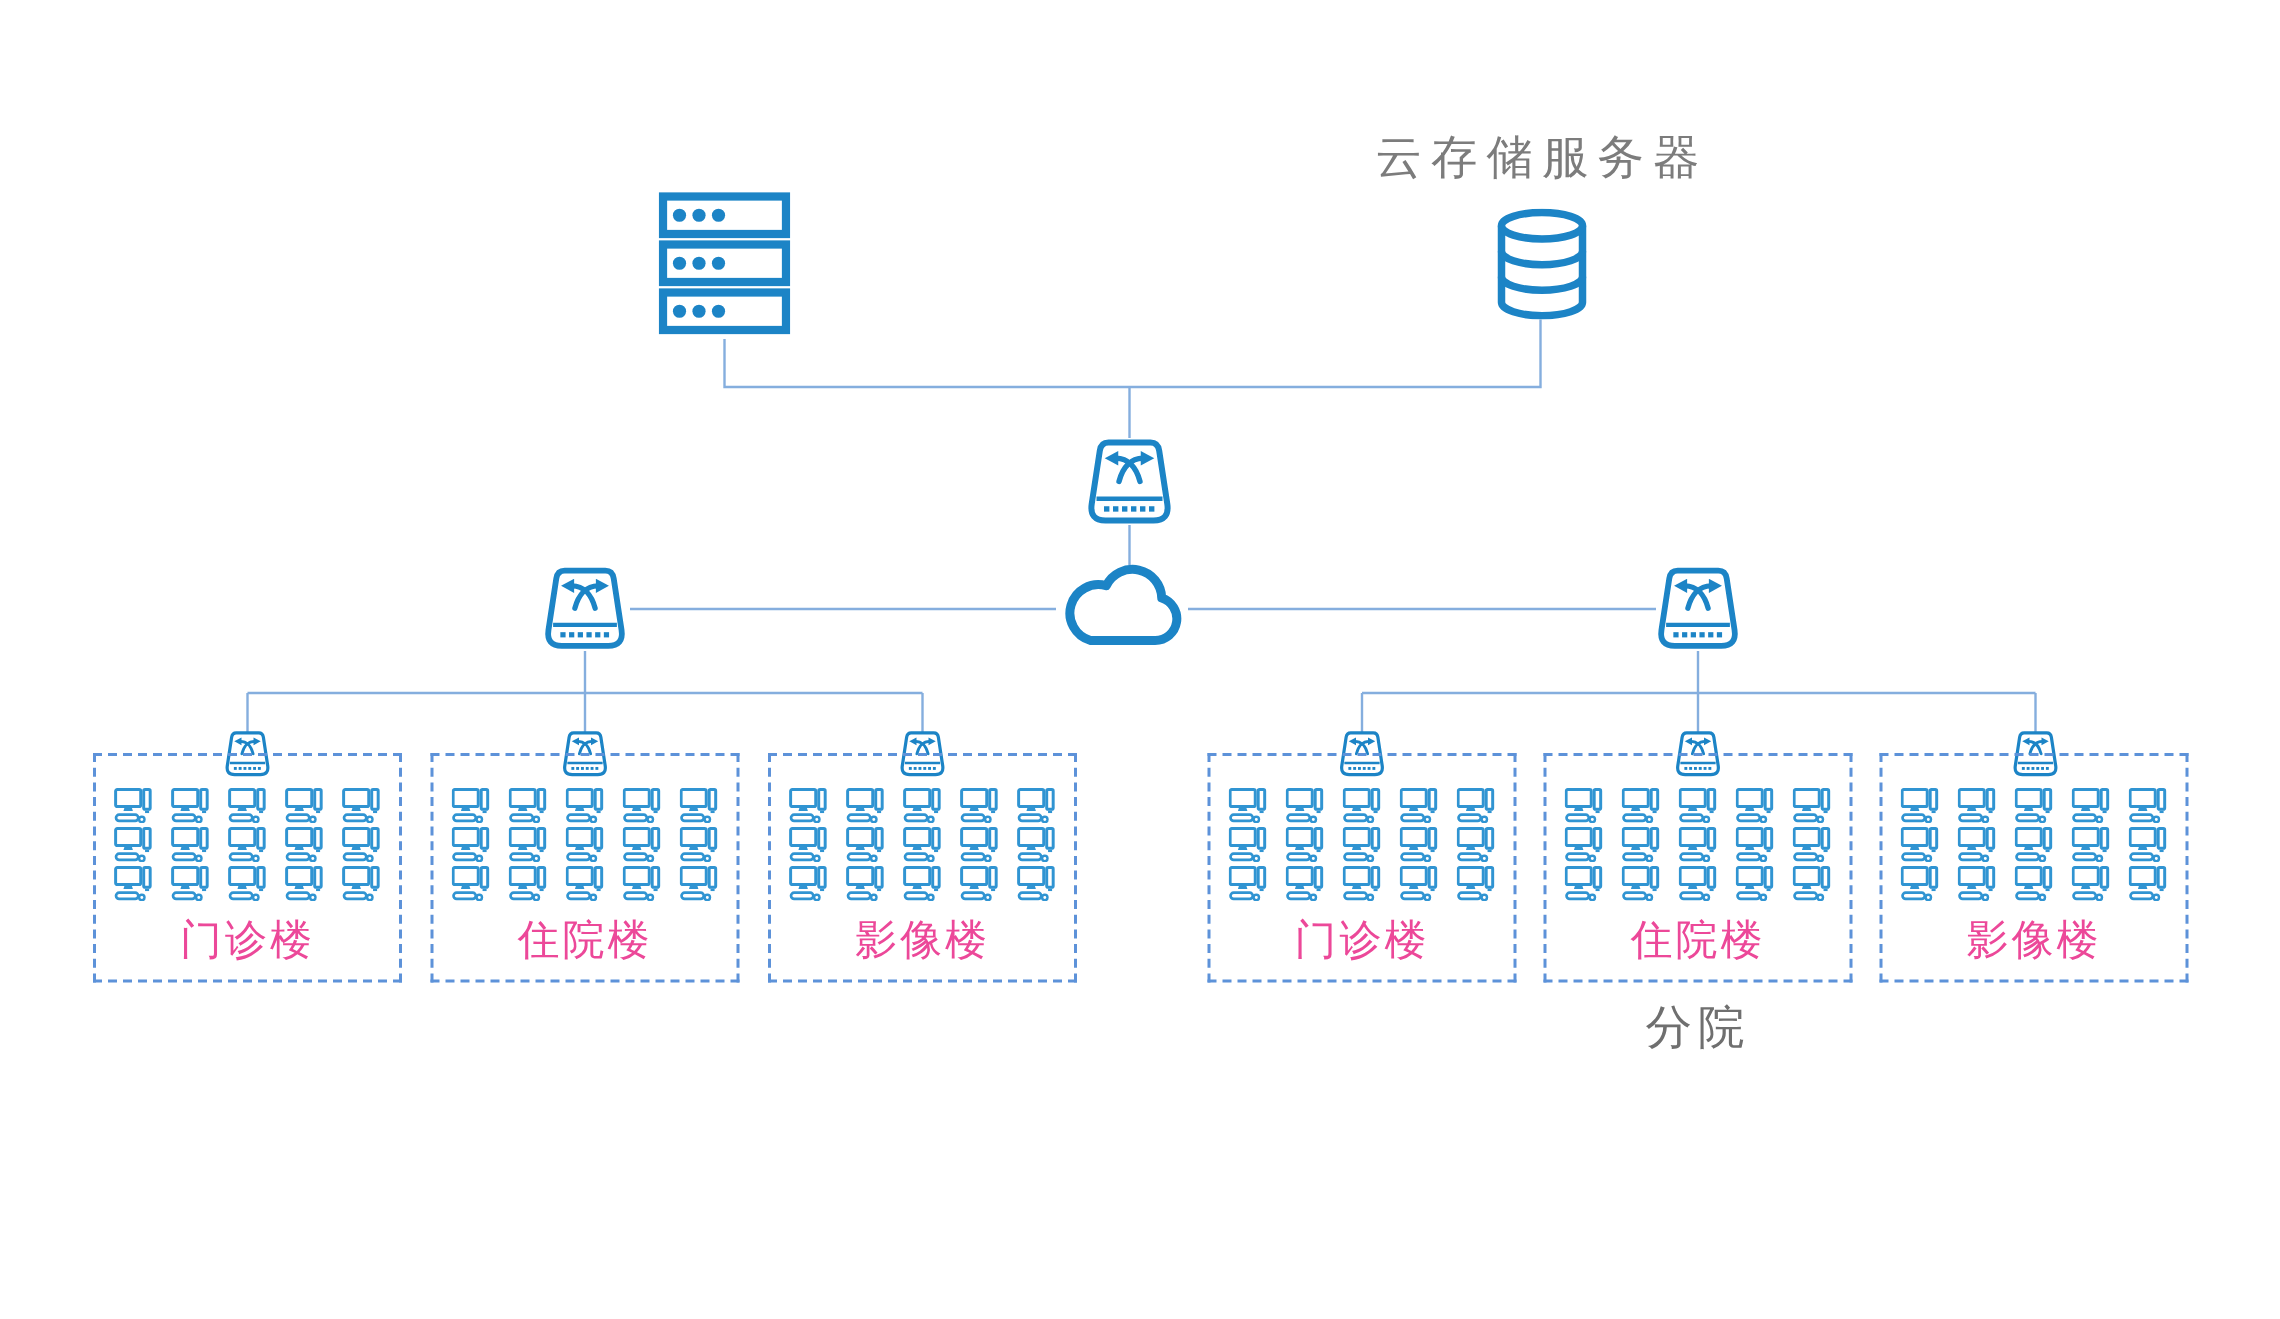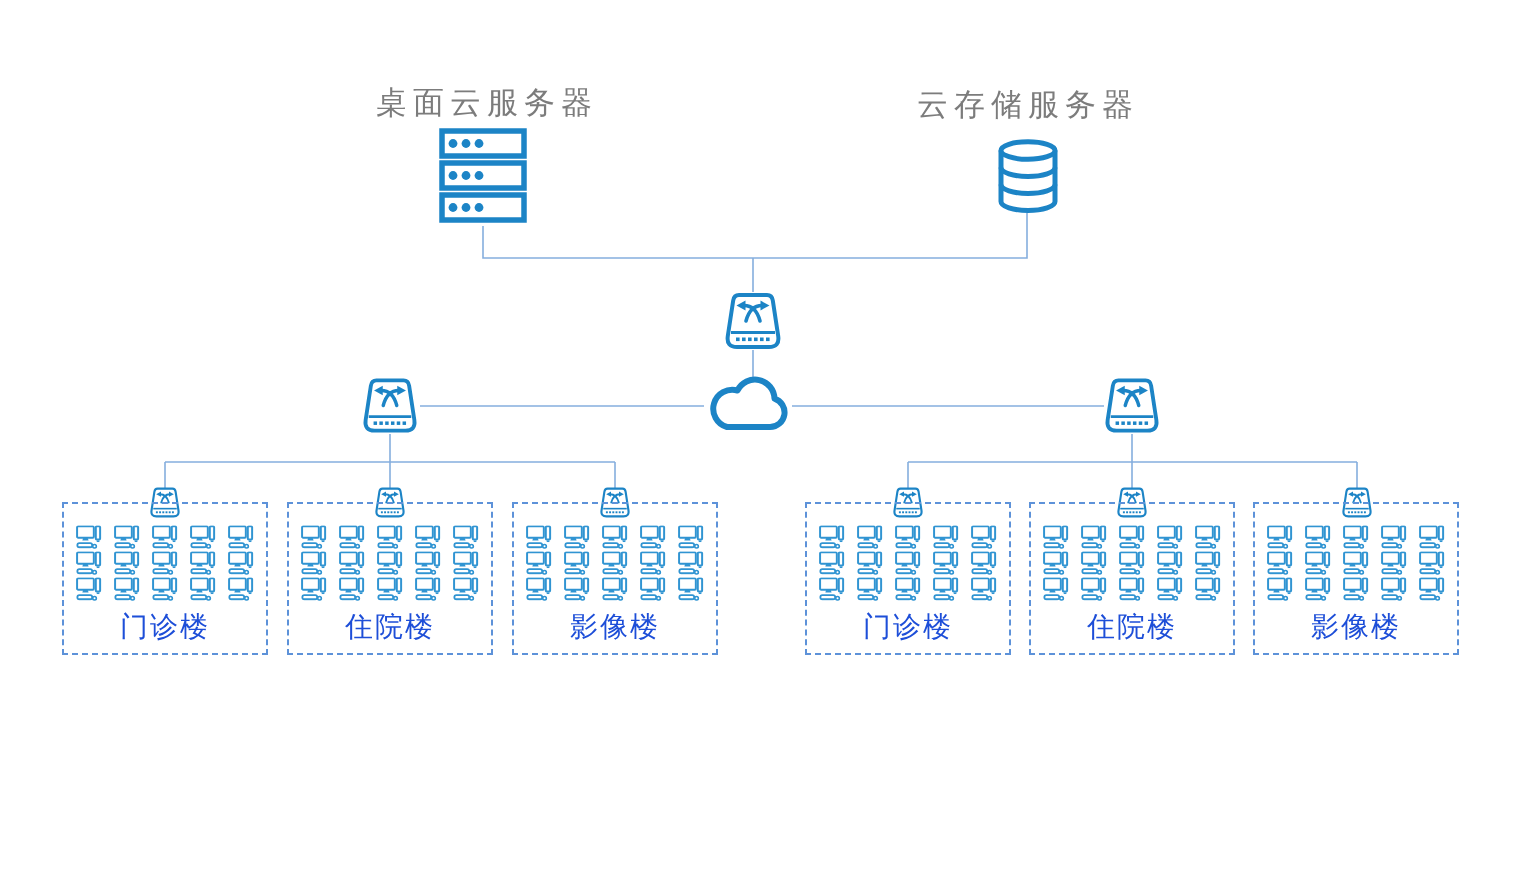--- a/index.html
+++ b/index.html
@@ -16,21 +16,21 @@
     position:absolute;top:502px;width:206px;height:153px;box-sizing:border-box;
     border:2px dashed #5d92d9;background:#ffffff00;
   }
   .computers{
     display:grid;grid-template-columns:repeat(5,27px);
     gap:2px 11px;justify-content:center;padding-top:21px;
   }
   .computers svg.pc{width:27px;height:24px;display:block;}
   .bname{
     position:absolute;bottom:7px;left:0;width:100%;text-align:center;
-    font-size:28px;letter-spacing:2px;color:#1d4ed8;
+    font-size:28px;letter-spacing:2px;color:#ec4899;
   }
   .campus-label{
     position:absolute;top:664px;text-align:center;font-size:31px;
     letter-spacing:4px;color:#6f6f6f;
   }
   #connectors{position:absolute;left:0;top:0;}
 </style>
 </head>
 <body>
 
@@ -105,21 +105,20 @@
       <path d="M483 226 V258 H1027 V213"></path>
       <path d="M753 258 V292"></path>
       <path d="M753 350 V377"></path>
       <path d="M704 406 H420"></path>
       <path d="M792 406 H1104"></path>
       <path d="M390 434 V462 M165 462 H615 M165 462 V489 M390 462 V489 M615 462 V489"></path>
       <path d="M1132 434 V462 M908 462 H1357 M908 462 V489 M1132 462 V489 M1357 462 V489"></path>
     </g>
   </svg>
 
-  <div class="top-label" style="left:337px;top:82px;width:300px">桌面云服务器</div>
   <div class="top-label" style="left:878px;top:84px;width:300px">云存储服务器</div>
 
   <svg class="icon" style="left:439px;top:128px;width:88px;height:96px" viewBox="0 0 88 96">
       <use href="#sym-server"></use>
     </svg>
   <svg class="icon" style="left:997px;top:139px;width:62px;height:74px" viewBox="0 0 62 74">
       <use href="#sym-database"></use>
     </svg>
 
   <svg class="icon" style="left:723px;top:292px;width:60px;height:58px" viewBox="0 0 60 58">
@@ -450,14 +449,15 @@
         <svg viewBox="0 0 30 26" class="pc">
           <use href="#sym-computer"></use>
         </svg>
         <svg viewBox="0 0 30 26" class="pc">
           <use href="#sym-computer"></use>
         </svg>
       </div>
     <div class="bname">影像楼</div>
   </div>
 
+  <div class="campus-label" style="left:805px;width:654px">分院</div>
 
 </div>
 
 </body></html>

